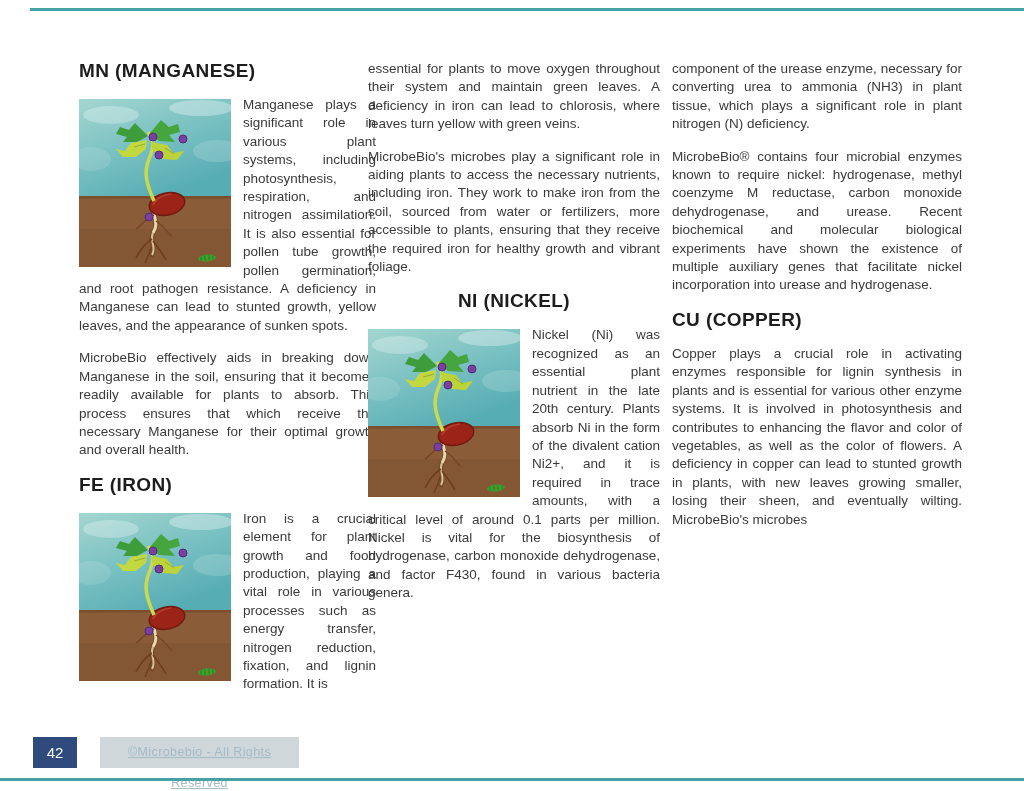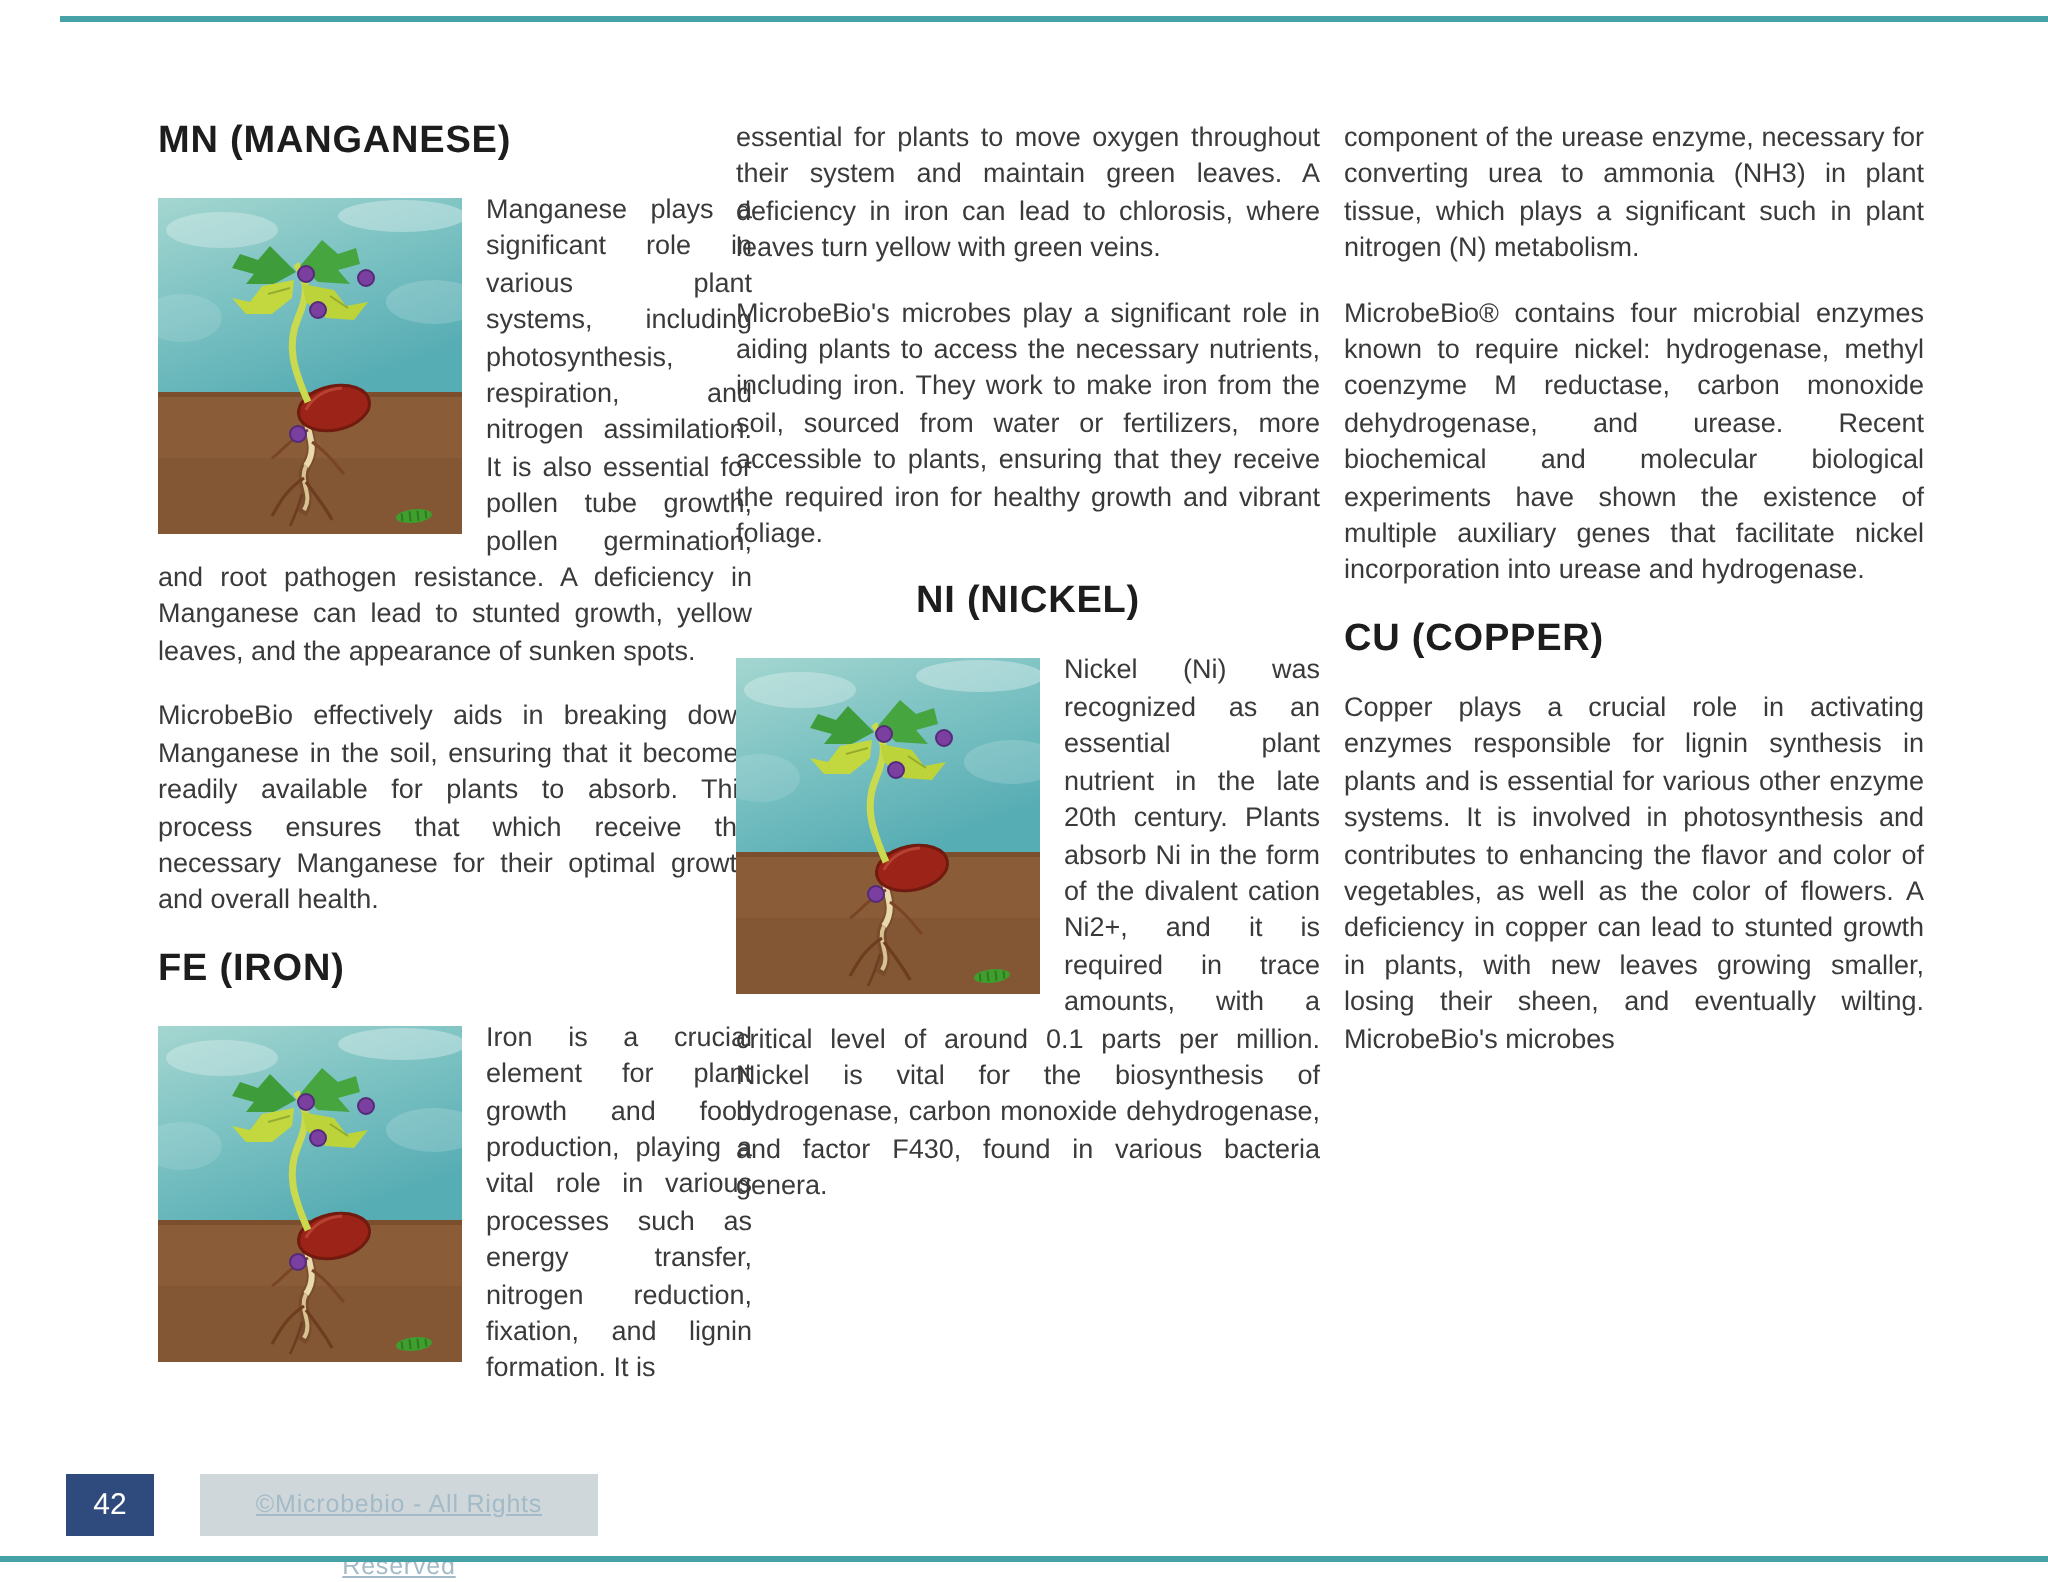--- a/index.html
+++ b/index.html
@@ -117,21 +117,21 @@
     <div>
       <svg class="seedling fl">
           <use href="#seedling"></use>
         </svg>
       <p class="body">Nickel (Ni) was recognized as an essential plant nutrient in the late 20th century. Plants absorb Ni in the form of the divalent cation Ni2+, and it is required in trace amounts, with a critical level of around 0.1 parts per million. Nickel is vital for the biosynthesis of hydrogenase, carbon monoxide dehydrogenase, and factor F430, found in various bacteria genera.</p>
       <div class="clr"></div>
     </div>
   </div>
 
   <div class="col" id="col3">
-    <p class="body">component of the urease enzyme, necessary for converting urea to ammonia (NH3) in plant tissue, which plays a significant such in plant nitrogen (N) metabolism.</p>
+    <p class="body">component of the urease enzyme, necessary for converting urea to ammonia (NH3) in plant tissue, which plays a significant role in plant nitrogen (N) deficiency.</p>
     <p class="body">MicrobeBio® contains four microbial enzymes known to require nickel: hydrogenase, methyl coenzyme M reductase, carbon monoxide dehydrogenase, and urease. Recent biochemical and molecular biological experiments have shown the existence of multiple auxiliary genes that facilitate nickel incorporation into urease and hydrogenase.</p>
     <h2 class="sec mt-cu">CU (COPPER)</h2>
     <p class="body">Copper plays a crucial role in activating enzymes responsible for lignin synthesis in plants and is essential for various other enzyme systems. It is involved in photosynthesis and contributes to enhancing the flavor and color of vegetables, as well as the color of flowers. A deficiency in copper can lead to stunted growth in plants, with new leaves growing smaller, losing their sheen, and eventually wilting. MicrobeBio's microbes</p>
   </div>
 
   <div class="footer-num">42</div>
   <div class="footer-copy">©Microbebio - All Rights Reserved</div>
 
   <div class="rule-bottom"></div>
 

